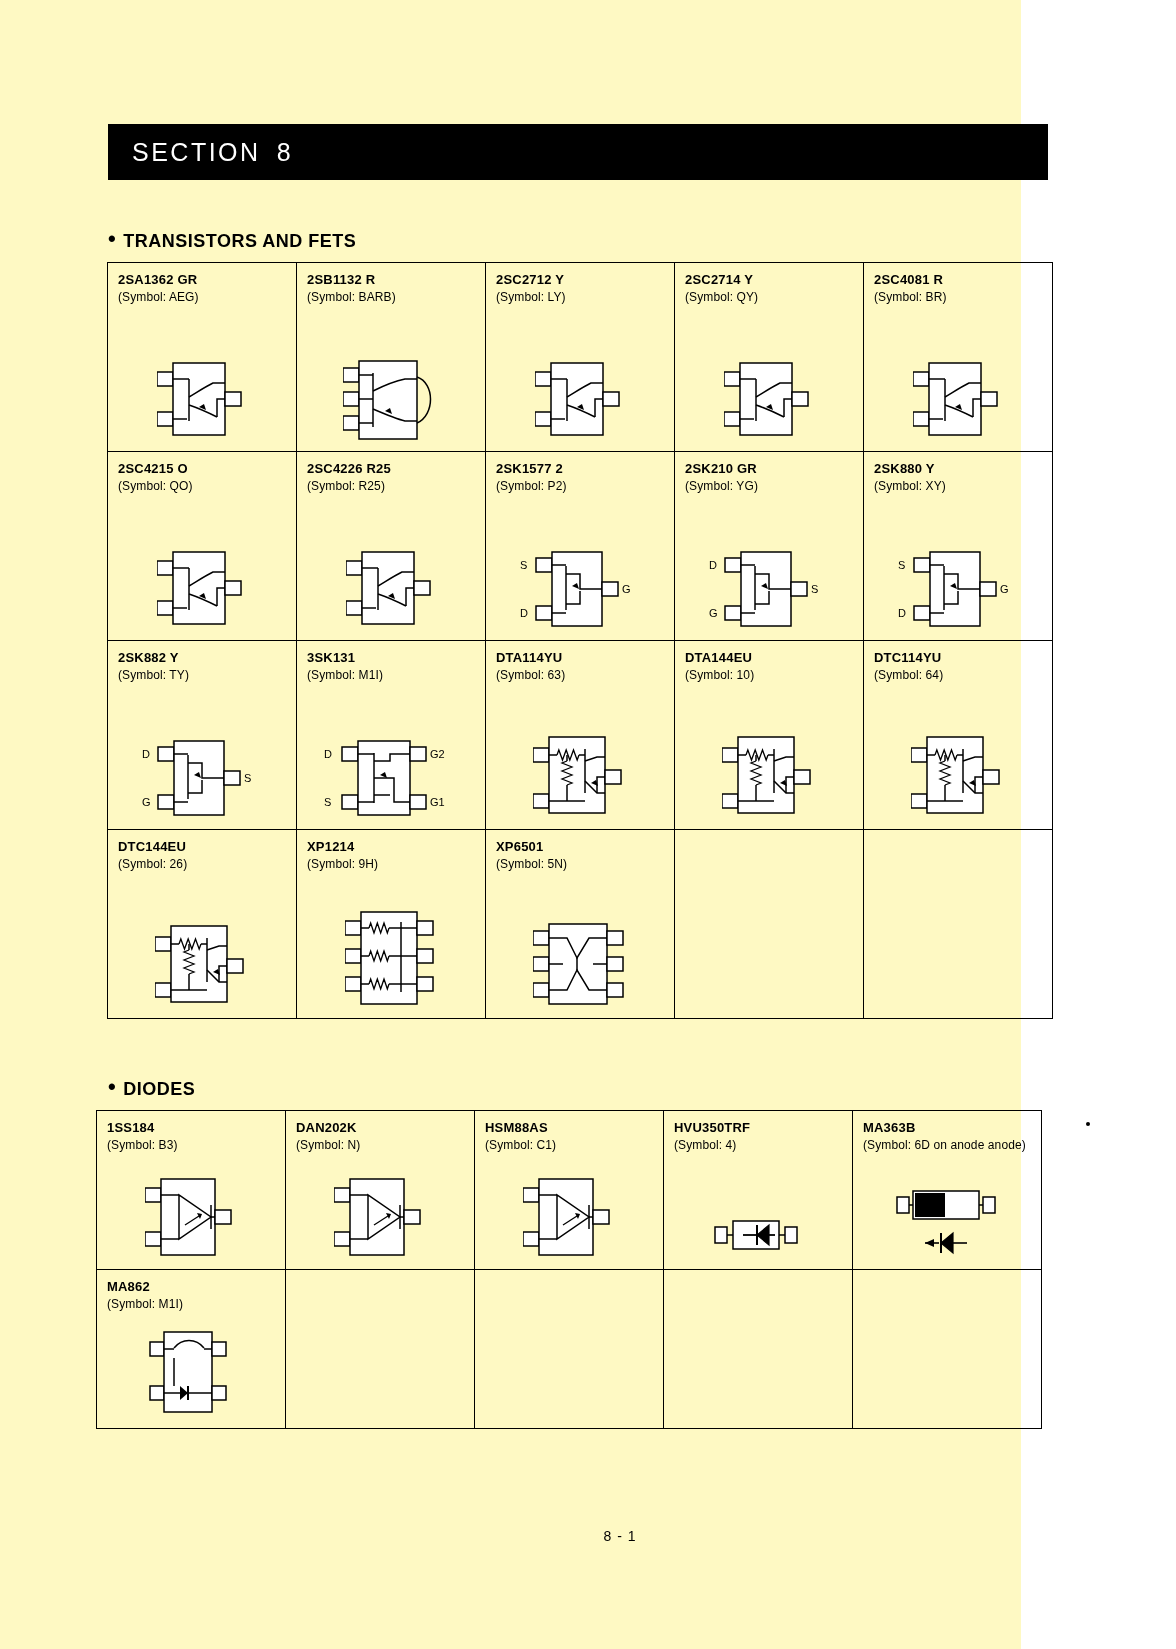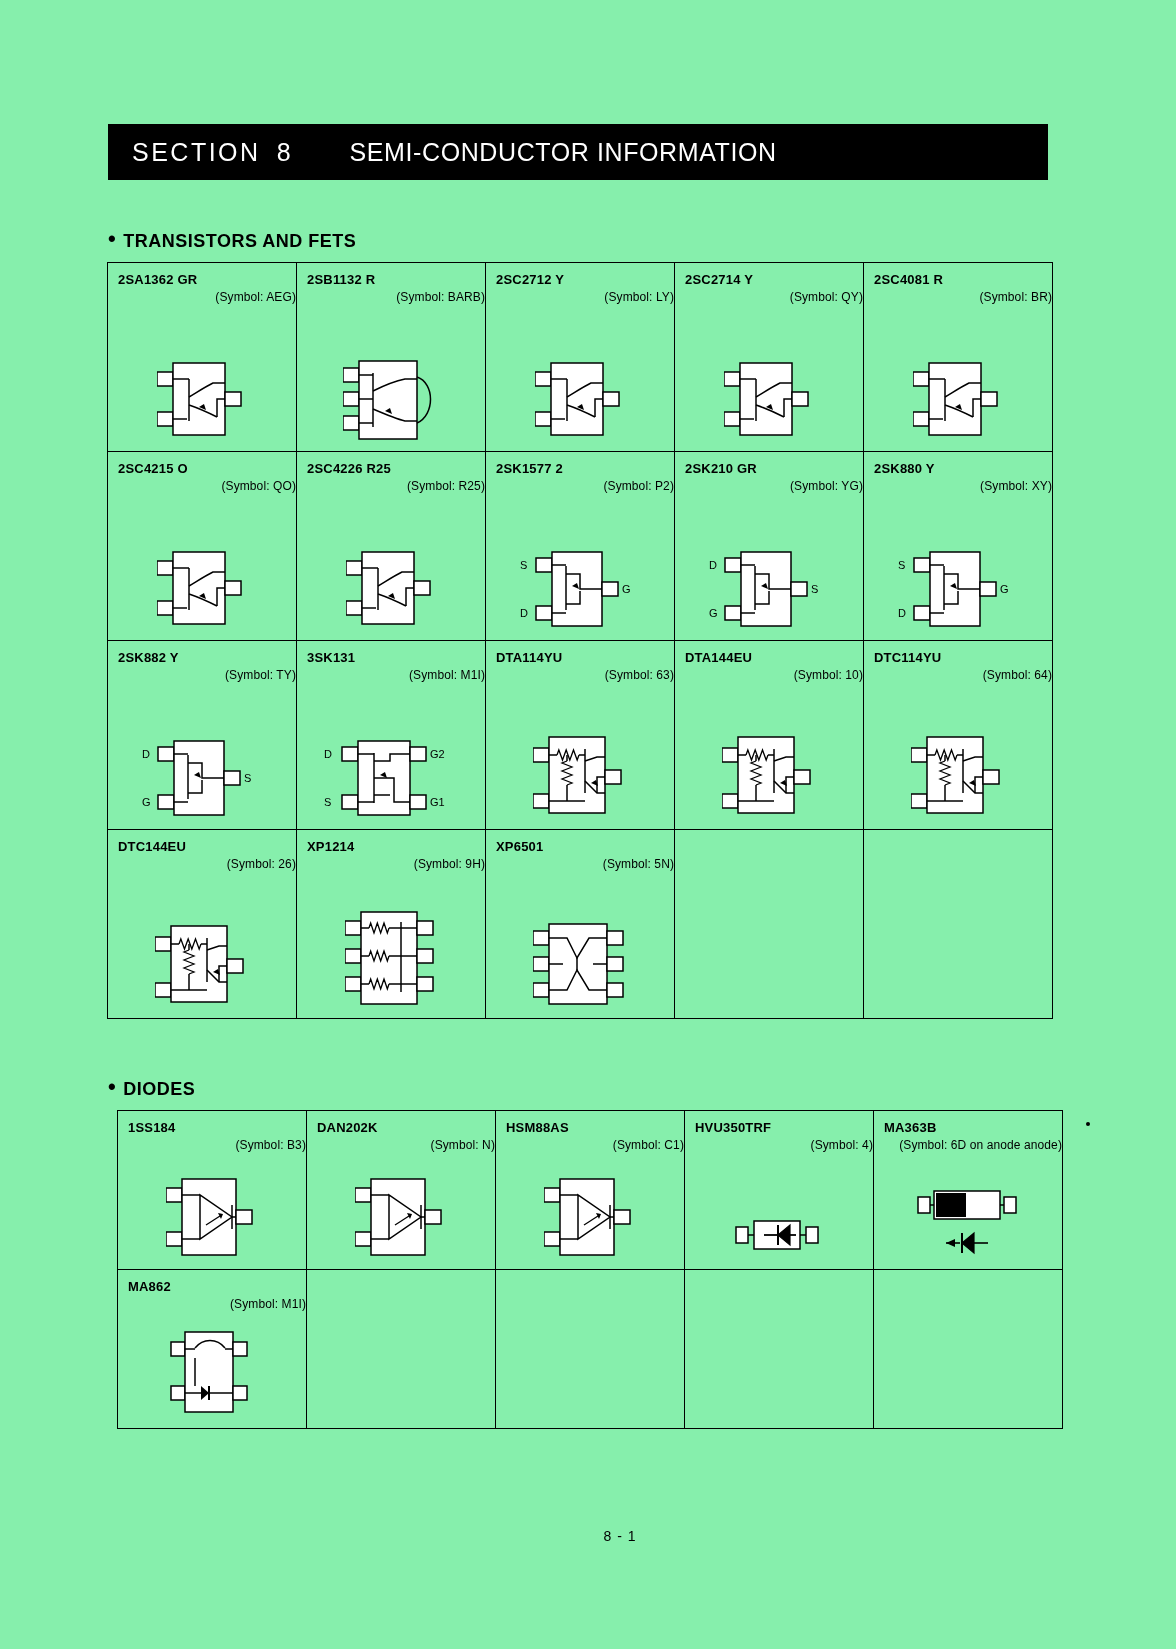--- a/index.html
+++ b/index.html
@@ -10,23 +10,23 @@
   body {
     width: 1176px;
     height: 1649px;
     font-family: "Liberation Sans", sans-serif;
     color: #000;
     position: relative;
   }
   .page {
     position: absolute;
     left: 0; top: 0;
-    width: 1176px;
+    width: 1021px;
     height: 1649px;
-    background: #86efac;
+    background: #fef9c3;
   }
   
   .section-bar {
     position: absolute;
     left: 108px;
     top: 124px;
     width: 940px;
     height: 56px;
     background: #000;
     color: #fff;
@@ -75,21 +75,21 @@
     position: absolute;
     border-collapse: collapse;
     table-layout: fixed;
   }
   #grid-transistors {
     left: 107px;
     top: 262px;
     width: 941px;
   }
   #grid-diodes {
-    left: 117px;
+    left: 96px;
     top: 1110px;
     width: 941px;
   }
   .grid td {
     border: 1.4px solid #000;
     width: 188px;
     vertical-align: top;
     padding: 0;
     position: relative;
   }
@@ -104,21 +104,20 @@
     letter-spacing: 0.2px;
     line-height: 15px;
     white-space: nowrap;
   }
   .part-symbol {
     font-size: 12px;
     letter-spacing: 0.1px;
     line-height: 16px;
     margin-top: 2px;
     white-space: nowrap;
-    text-align: right;
   }
   .symbol-wrap {
     position: absolute;
     left: 0;
     right: 0;
     bottom: 8px;
     display: flex;
     align-items: center;
     justify-content: center;
   }
@@ -154,21 +153,20 @@
   }
 </style>
 </head>
 <body>
 
 <div class="page">
 
   <div class="section-bar">
     <span class="sec-word">SECTION</span>
     <span class="sec-num">8</span>
-    <span class="sec-title">SEMI-CONDUCTOR INFORMATION</span>
   </div>
 
   <div class="group-heading" id="heading-transistors">
     <span class="bullet">•</span>
     <span>TRANSISTORS AND FETS</span>
   </div>
 
   <table class="grid" id="grid-transistors">
     <tbody id="tbody-transistors">
         <tr class="row-t">

